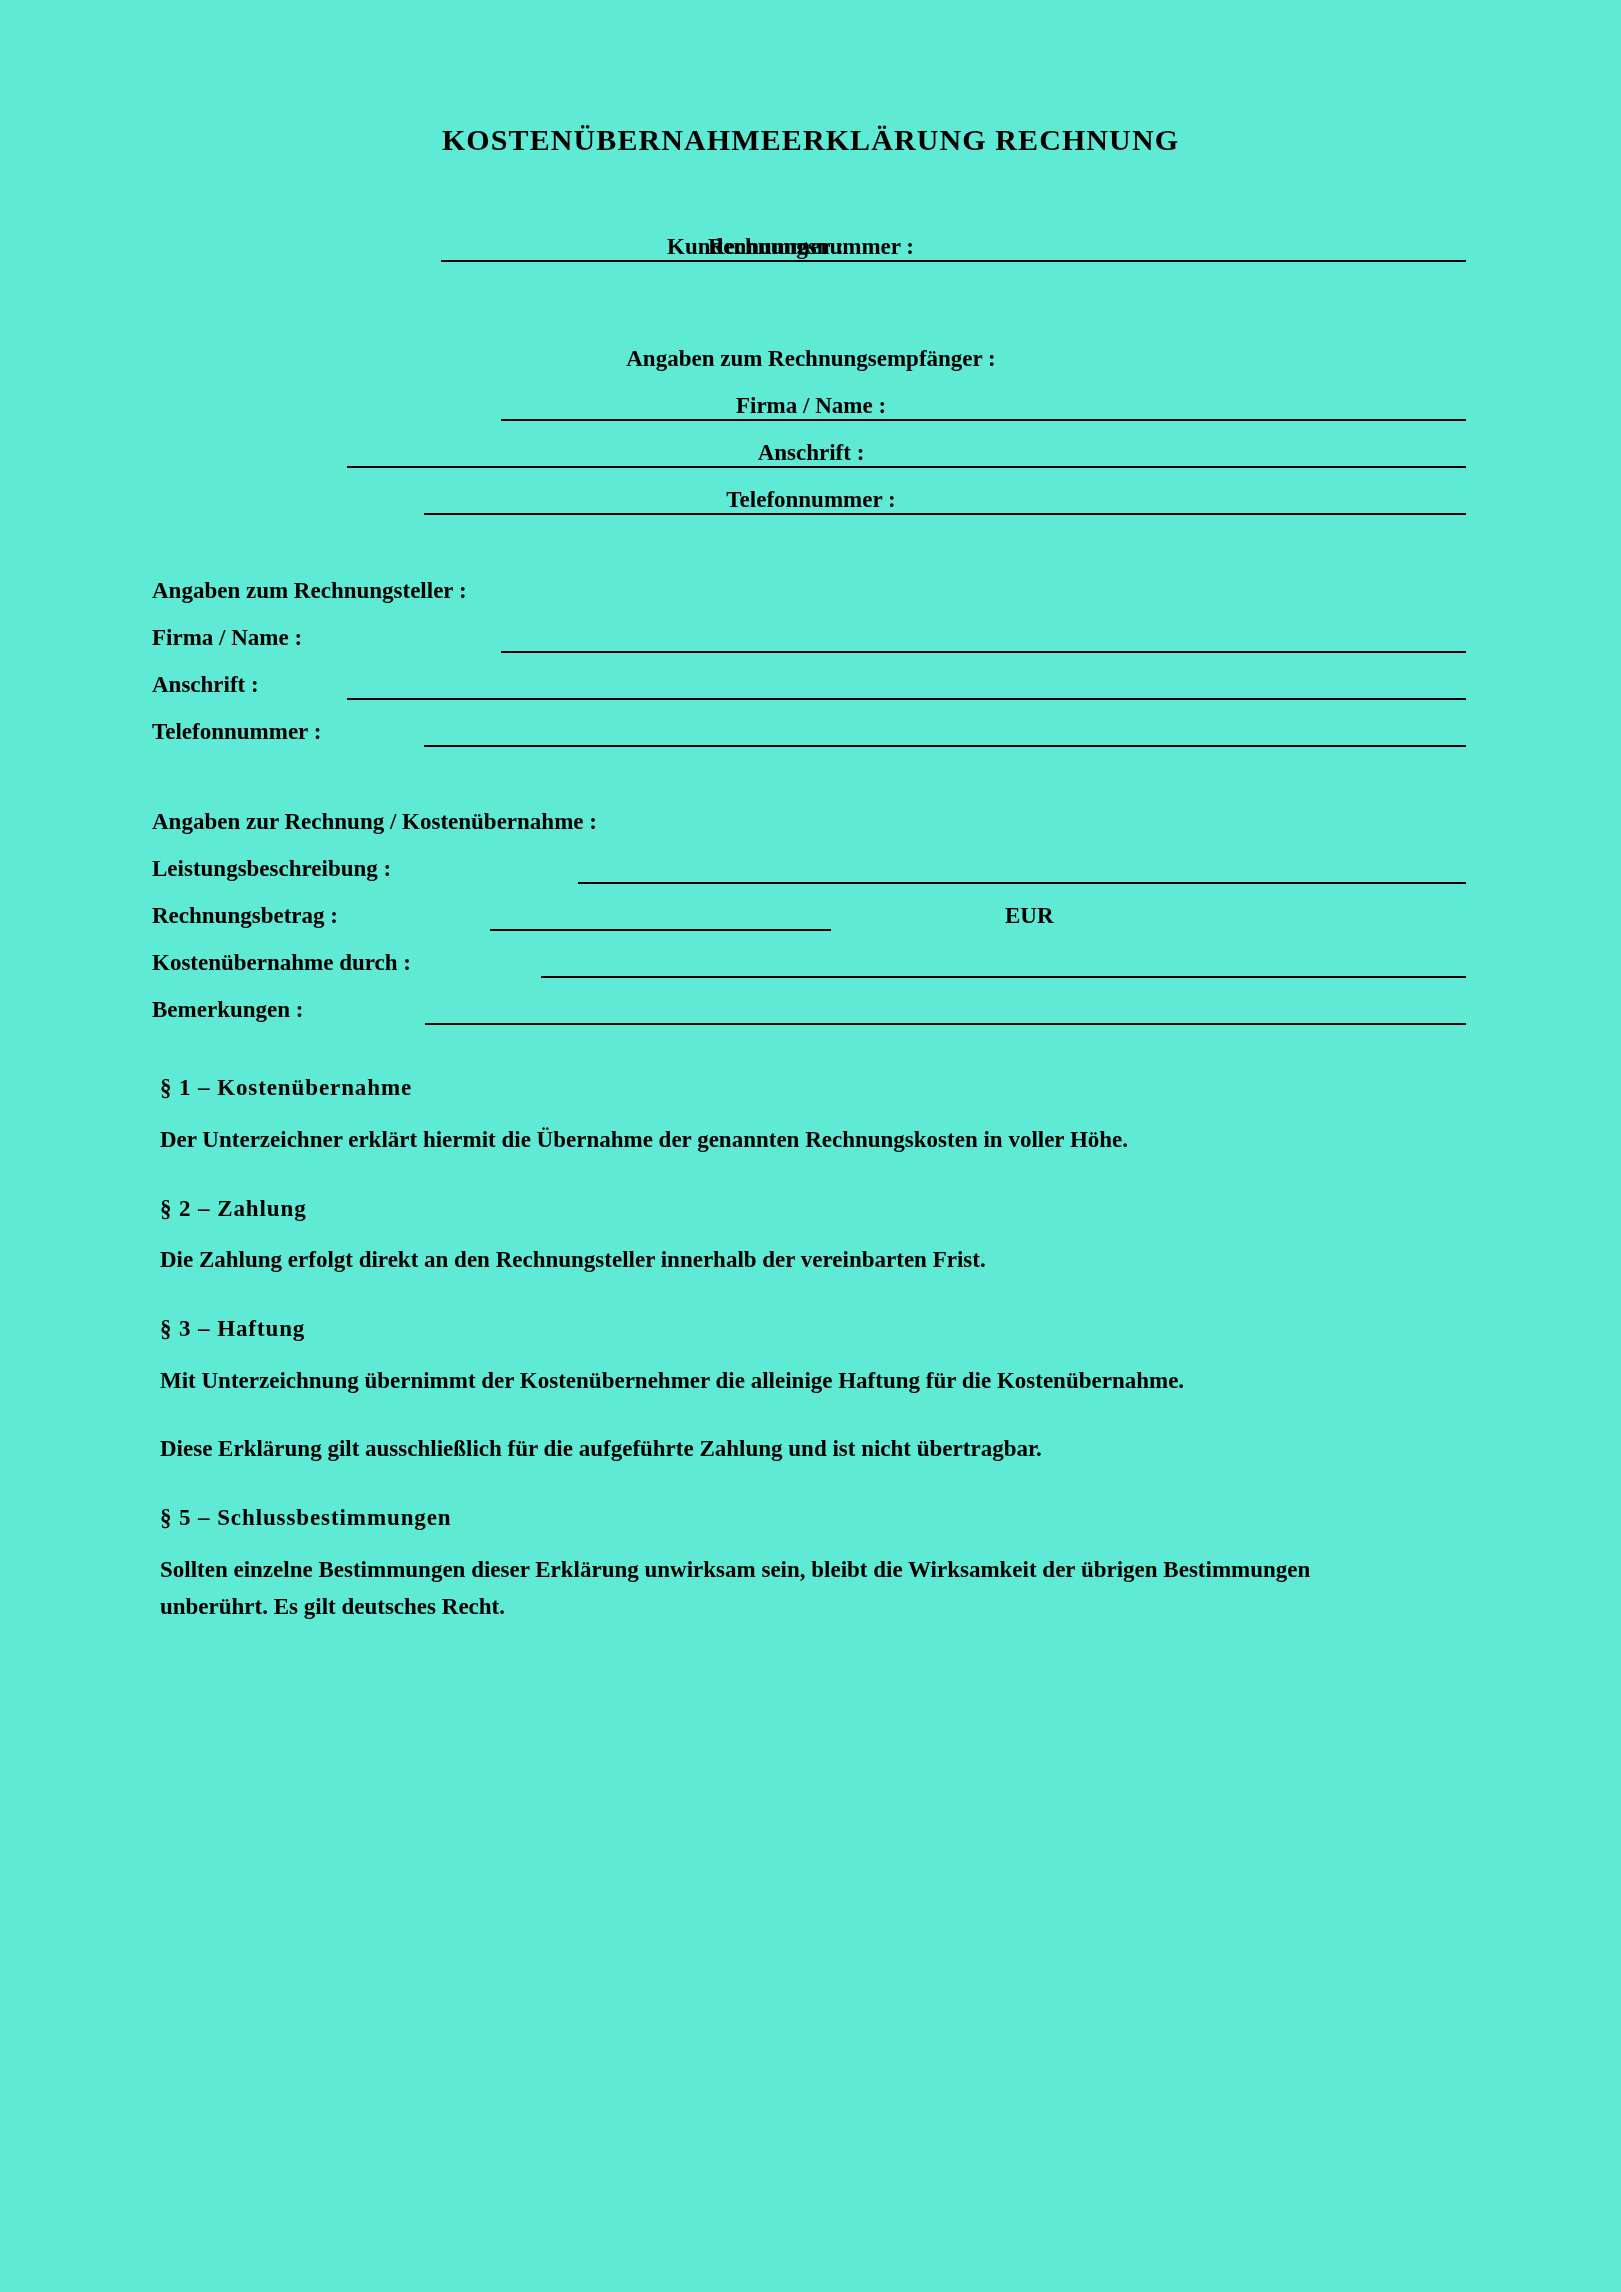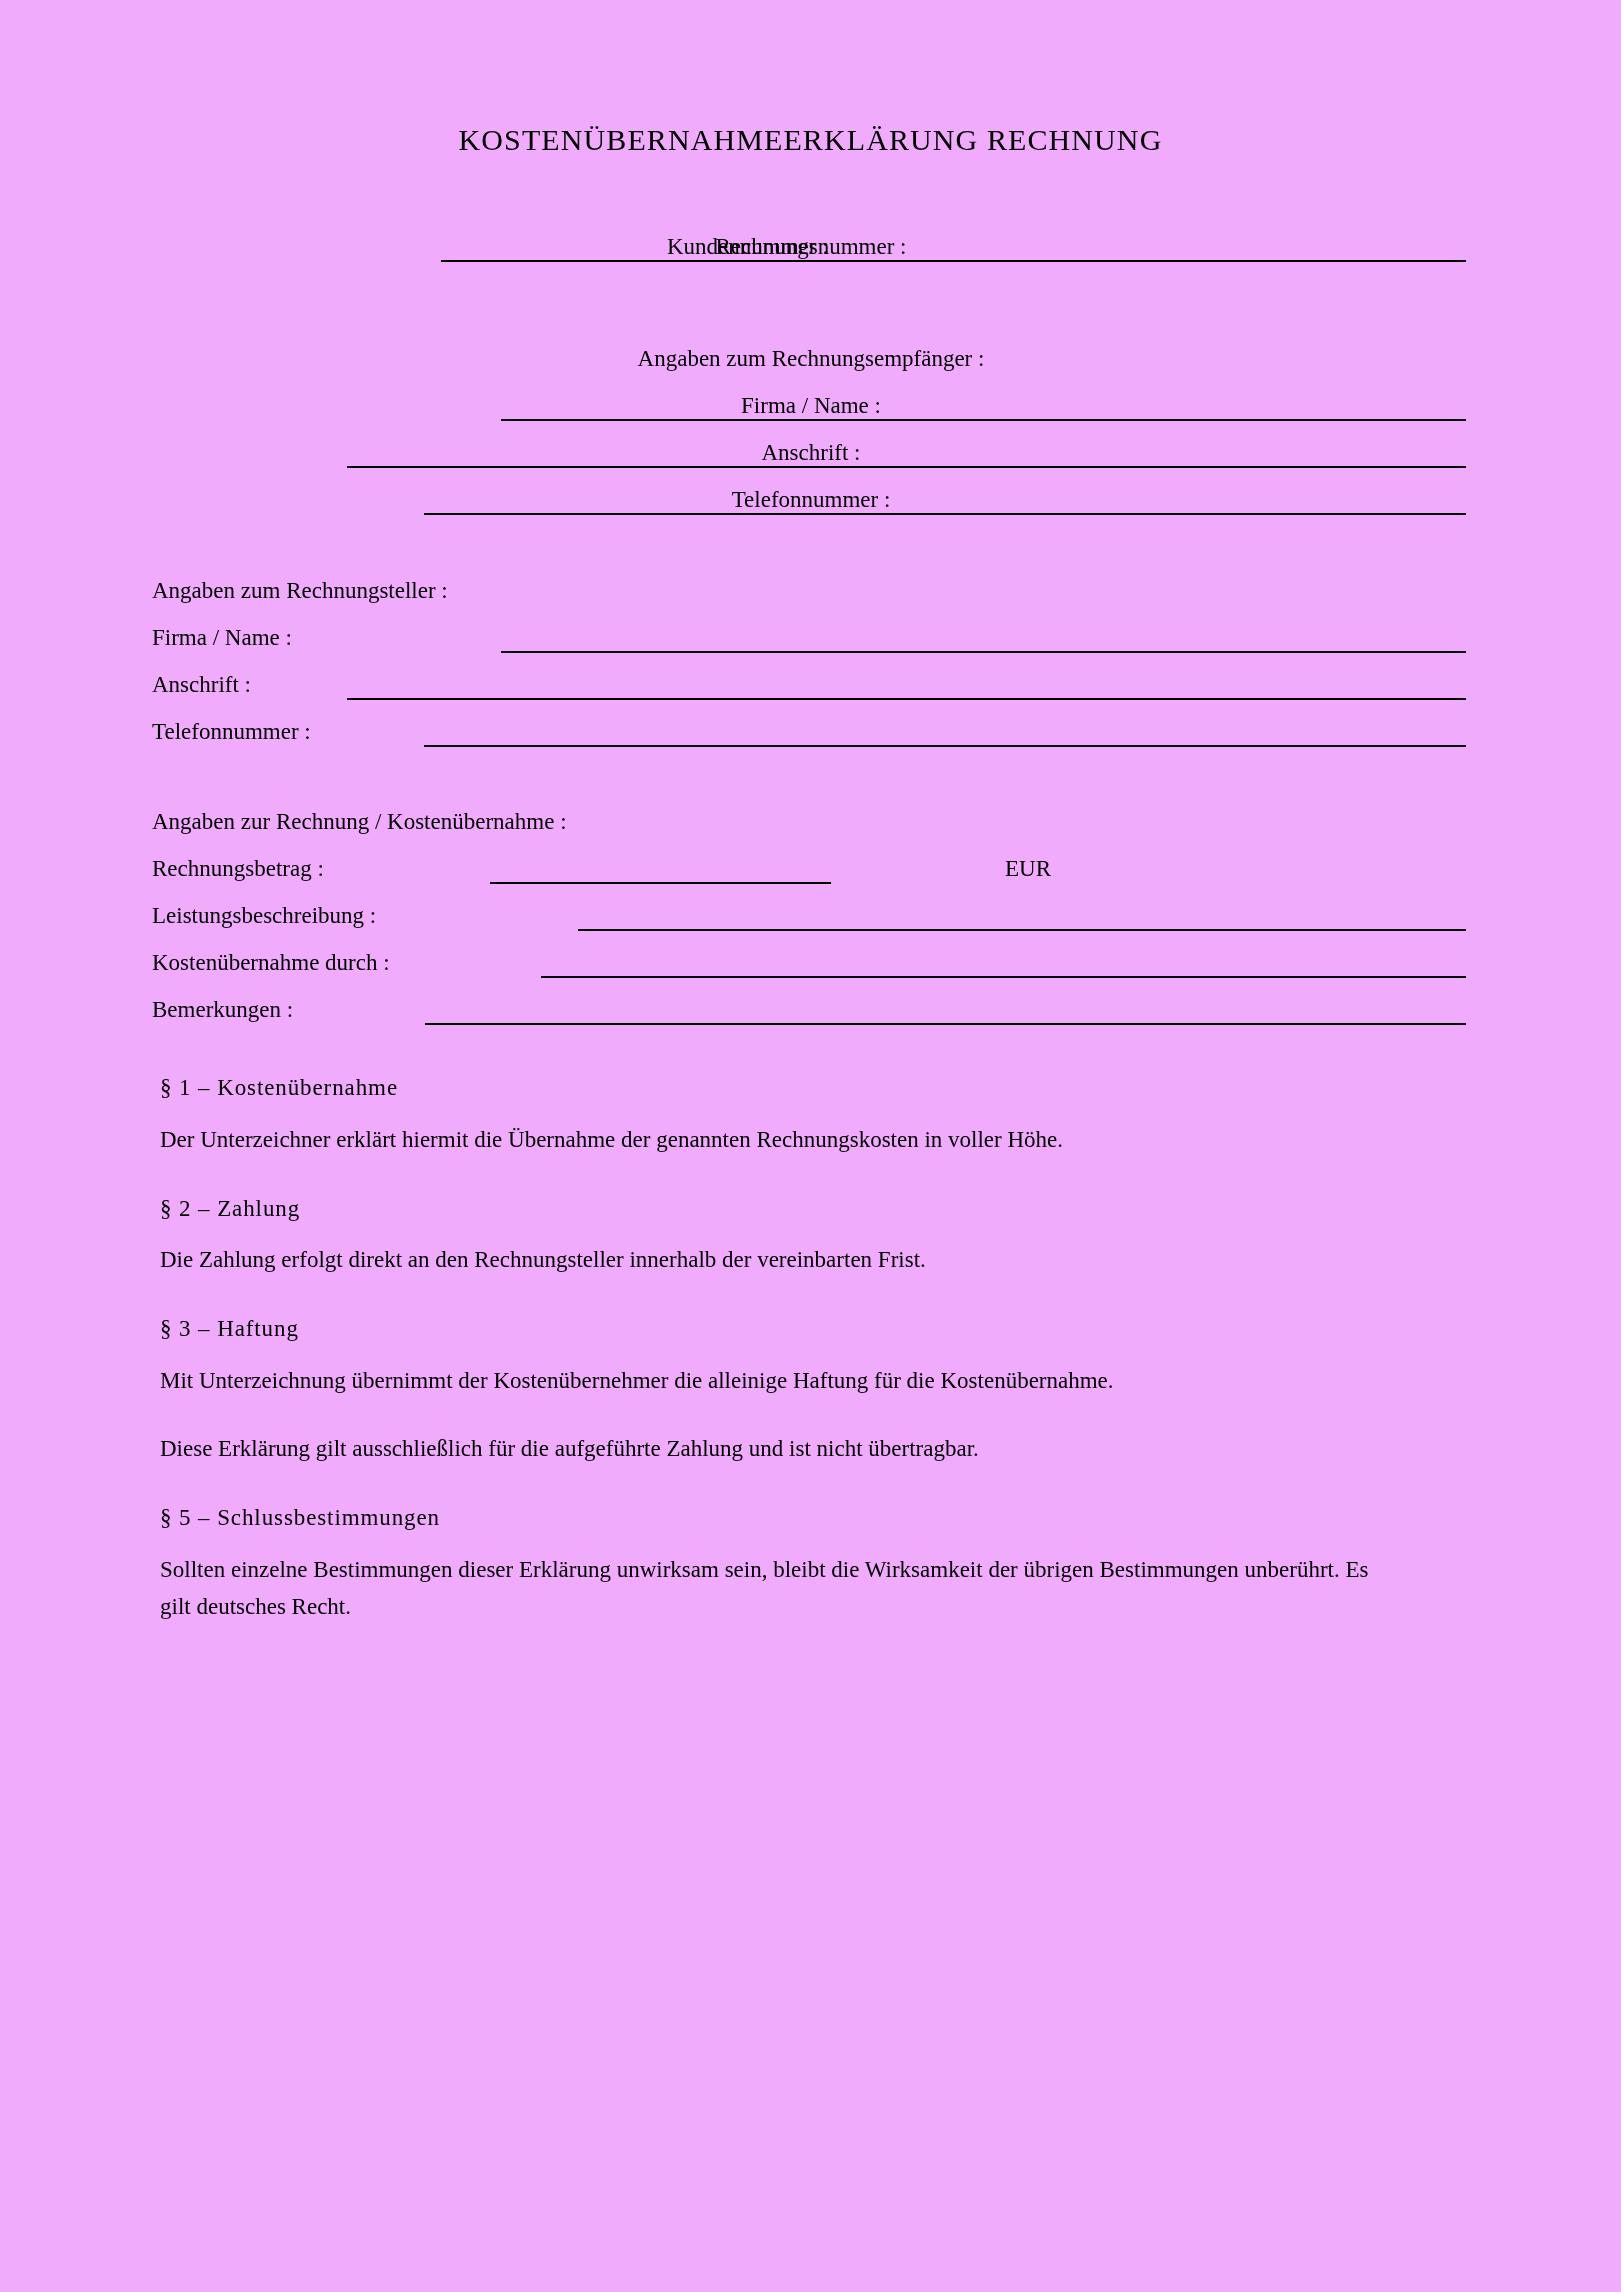--- a/index.html
+++ b/index.html
@@ -11,23 +11,24 @@
 
   body {
     font-family: "Liberation Serif", "DejaVu Serif", serif;
     color: #000000;
   }
 
   .page {
     position: relative;
     width: 1621px;
     height: 2293px;
-    background: #f0abfc;
+    background: #5eead4;
     box-sizing: border-box;
     overflow: hidden;
+    font-weight: bold;
   }
 
   
   .doc-title {
     position: absolute;
     left: 0;
     right: 0;
     top: 123px;
     text-align: center;
     font-size: 30px;
@@ -149,31 +150,31 @@
     <div class="field-row">
       <span class="field-label">Telefonnummer :</span>
       <span class="rule" style="left:272px; right:3.9px;"></span>
     </div>
   </div>
 
   <div class="content" style="top: 798px;">
     <div class="section-head">Angaben zur Rechnung / Kostenübernahme :</div>
 
     <div class="field-row">
+      <span class="field-label">Leistungsbeschreibung :</span>
+      <span class="rule" style="left:426px; right:3.9px;"></span>
+    </div>
+
+    <div class="field-row">
       <span class="field-label">Rechnungsbetrag :</span>
       <span class="rule" style="left:338px; width:341px;"></span>
       <span class="unit-label" style="left:853px;">EUR</span>
     </div>
 
     <div class="field-row">
-      <span class="field-label">Leistungsbeschreibung :</span>
-      <span class="rule" style="left:426px; right:3.9px;"></span>
-    </div>
-
-    <div class="field-row">
       <span class="field-label">Kostenübernahme durch :</span>
       <span class="rule" style="left:389px; right:3.9px;"></span>
     </div>
 
     <div class="field-row">
       <span class="field-label">Bemerkungen :</span>
       <span class="rule" style="left:273px; right:3.9px;"></span>
     </div>
   </div>
 

